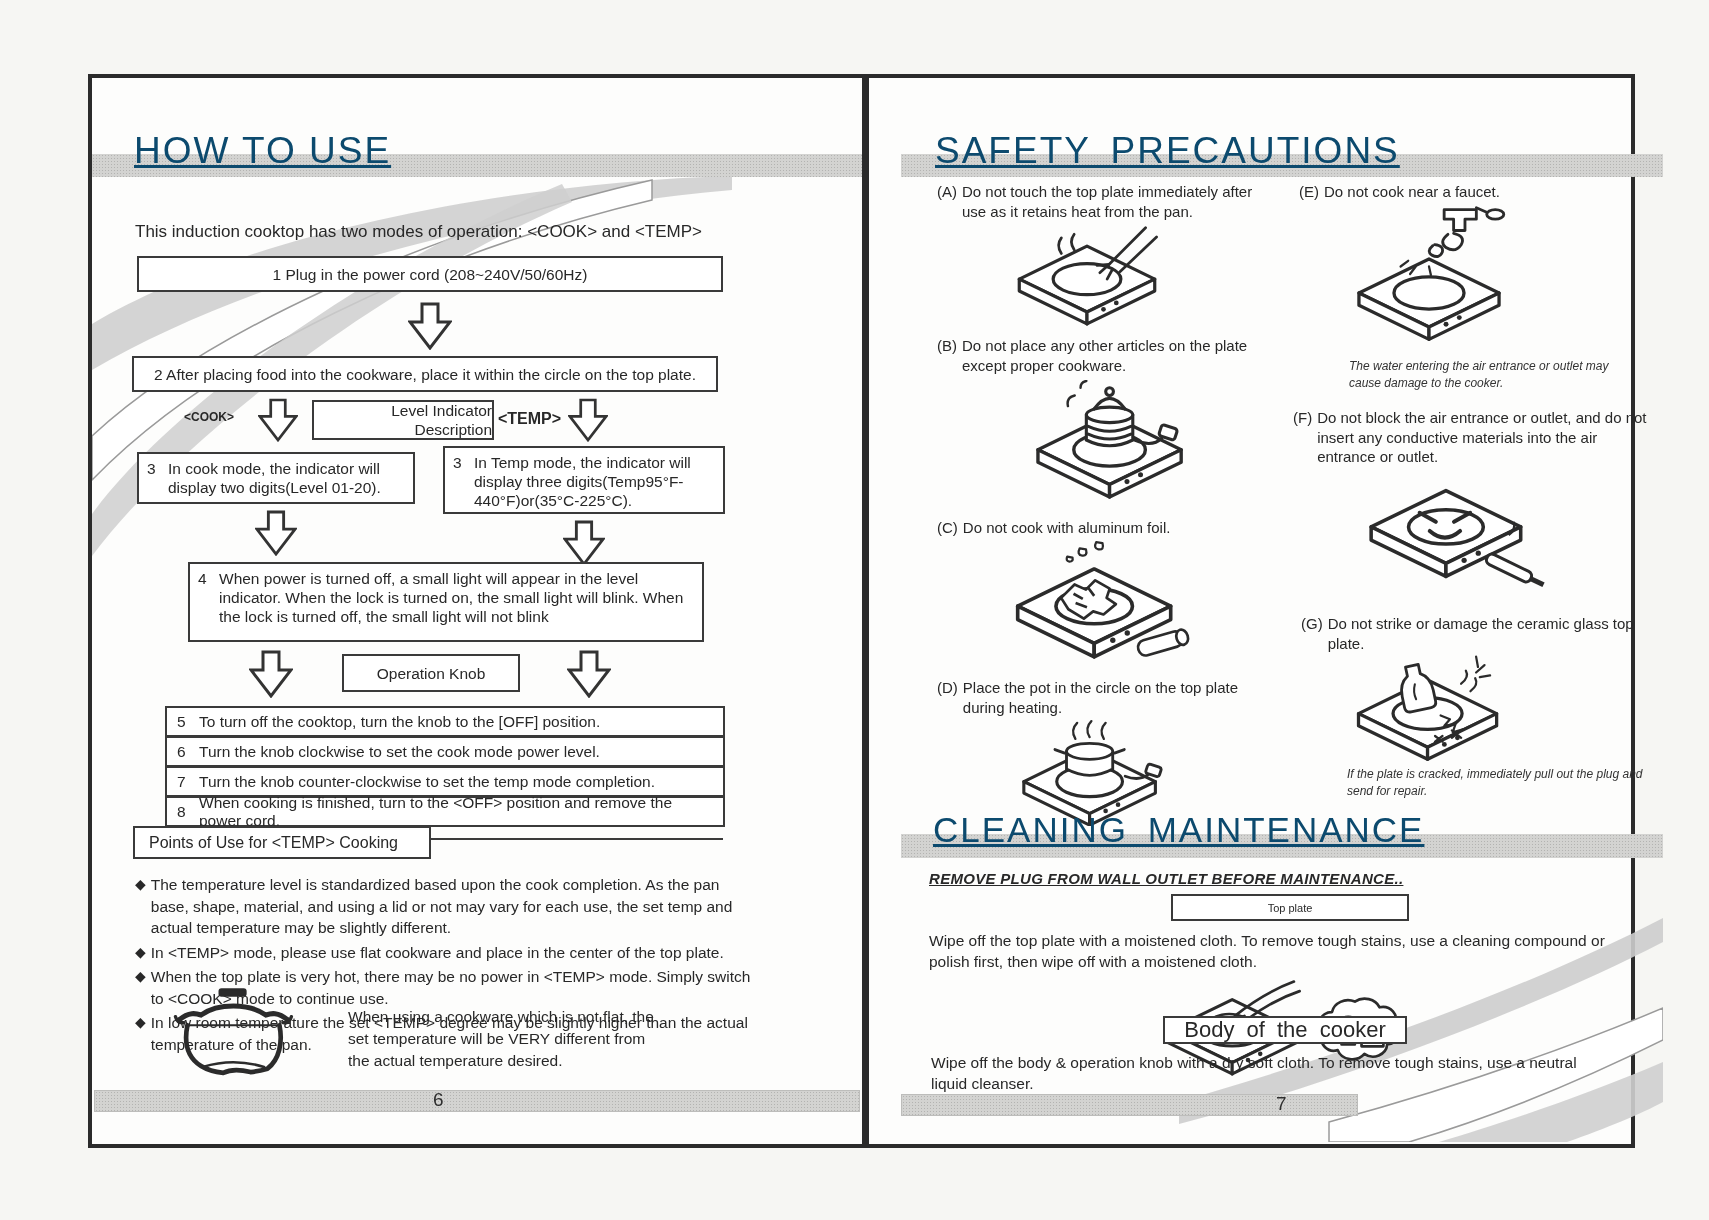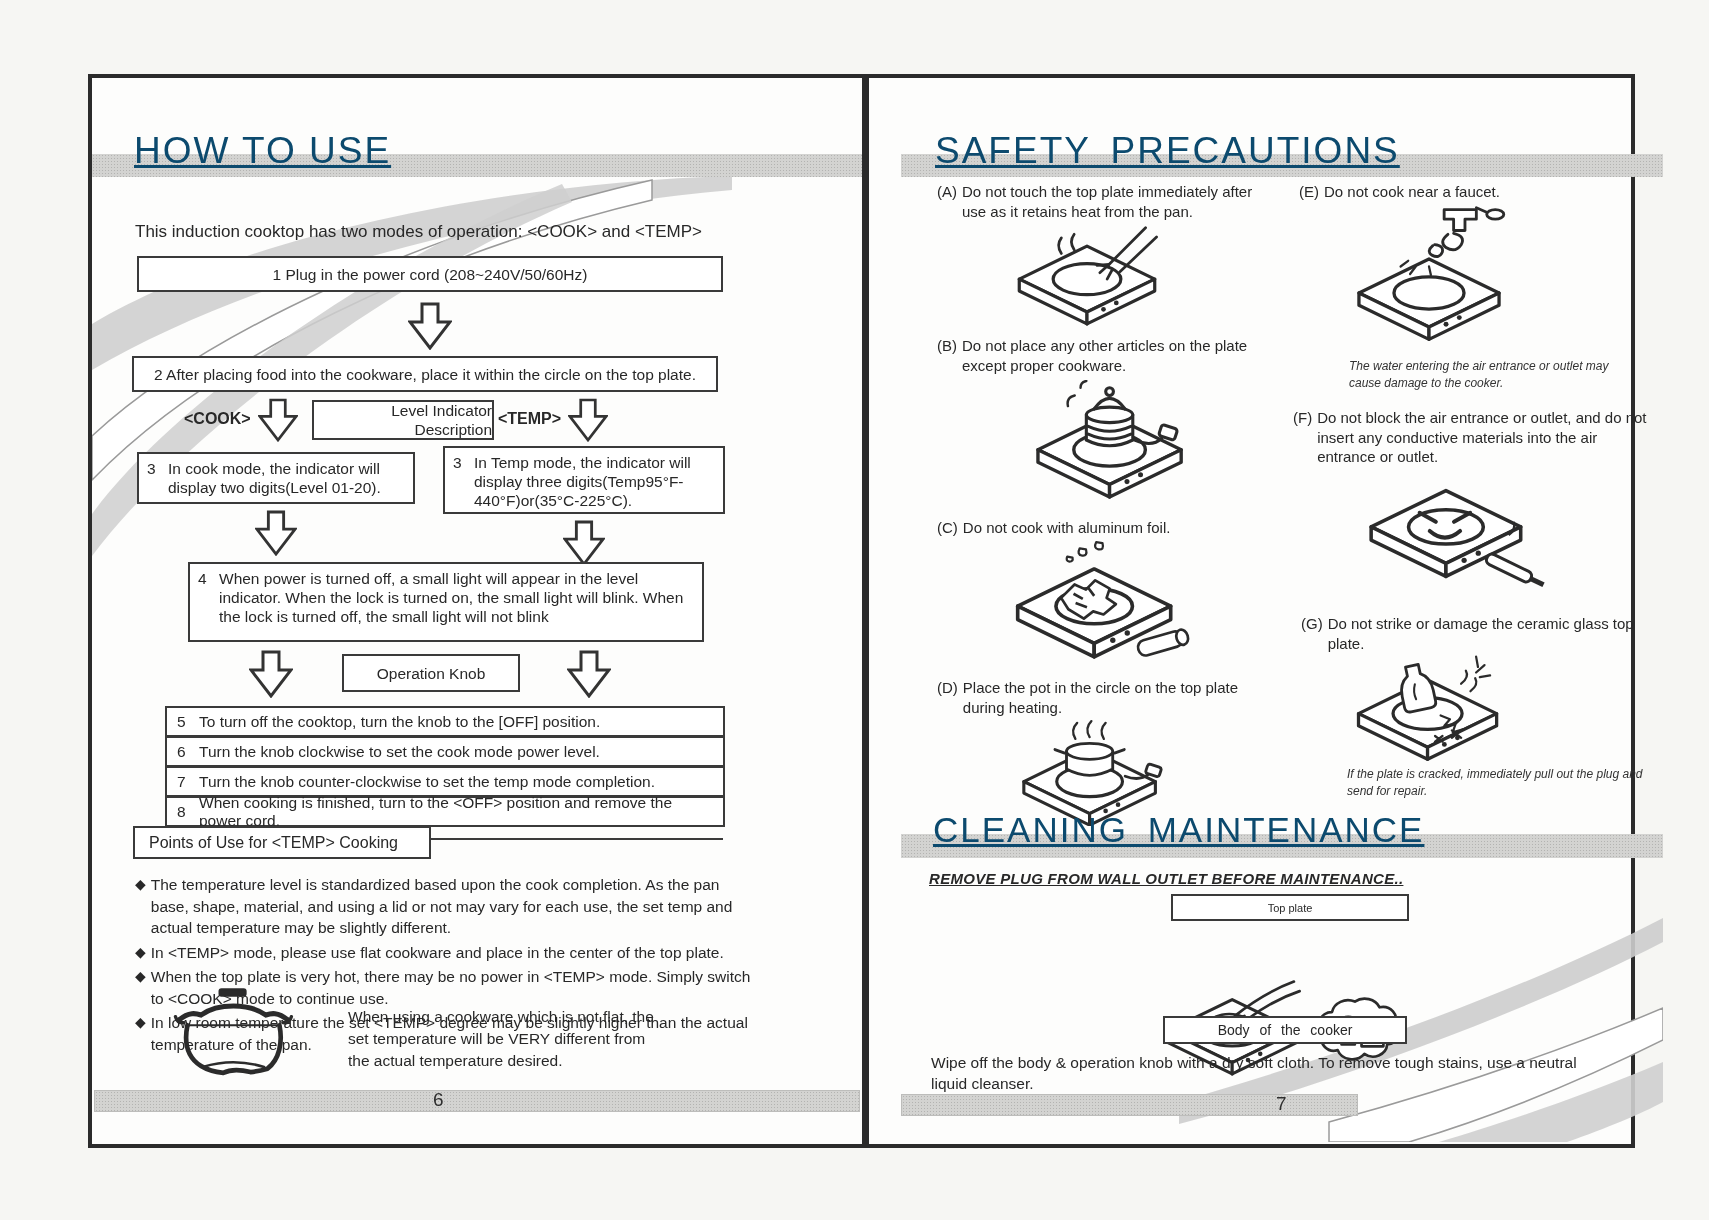--- a/index.html
+++ b/index.html
@@ -68,21 +68,21 @@
     <div class="plain fs15" style="left:43px;top:144px;font-size:17px">This induction cooktop has two modes of operation: &lt;COOK&gt; and &lt;TEMP&gt;</div>
 
     <div class="box ctr fs15" style="left:45px;top:178px;width:586px;height:36px">1  Plug in the power cord (208~240V/50/60Hz)</div>
 
     <svg class="arrow" style="left:316px;top:224px" width="44" height="48" viewBox="0 0 44 48">
         <use href="#blockArrow"></use>
       </svg>
 
     <div class="box ctr fs15" style="left:40px;top:278px;width:586px;height:36px">2  After placing food into the cookware, place  it within the circle on the top plate.</div>
 
-    <div class="plain" style="left:92px;top:332px;font-weight:bold;font-size:16px">&lt;COOK&gt;</div>
+    <div class="plain" style="left:92px;top:332px;font-weight:bold;font-size:12px">&lt;COOK&gt;</div>
     <svg class="arrow" style="left:166px;top:320px" width="40" height="44" viewBox="0 0 44 48">
         <use href="#blockArrow"></use>
       </svg>
     <div class="box ctr fs15" style="left:220px;top:322px;width:182px;height:40px">Level Indicator Description</div>
     <div class="plain" style="left:406px;top:332px;font-weight:bold;font-size:16px">&lt;TEMP&gt;</div>
     <svg class="arrow" style="left:476px;top:320px" width="40" height="44" viewBox="0 0 44 48">
         <use href="#blockArrow"></use>
       </svg>
 
     <div class="box fs15 numrow" style="left:45px;top:374px;width:278px;height:52px">
@@ -305,38 +305,39 @@
       <path d="M484,6 C360,70 200,130 40,178 L0,190 L0,212 L52,198 C220,148 380,84 484,30 Z" fill="#cdcdcd" opacity="0.9"></path>
       <path d="M484,96 C380,140 260,180 150,210 L150,230 L230,230 C330,200 420,160 484,128 Z" fill="#ffffff" stroke="#9a9a9a" stroke-width="1.5"></path>
       <path d="M484,150 C400,186 320,212 260,230 L388,230 C428,216 462,202 484,190 Z" fill="#cfcfcf" opacity="0.9"></path>
     </svg>
 
     <div class="banner" style="top:756px;height:24px"></div>
     <div class="pgtitle wsp" style="left:32px;top:732px;font-size:35px">CLEANING MAINTENANCE</div>
     <div class="warn" style="left:28px;top:792px">REMOVE PLUG FROM WALL OUTLET BEFORE MAINTENANCE..</div>
 
     <div class="box ctr" style="left:270px;top:816px;width:238px;height:27px;font-size:11px">Top plate</div>
+    <div class="plain fs15" style="left:28px;top:852px;width:716px;line-height:21px">Wipe off the top plate with a moistened cloth. To remove tough stains, use a cleaning compound or polish first, then wipe off with a moistened cloth.</div>
 
     <svg class="illus" style="left:252px;top:896px" width="280" height="118" viewBox="0 0 290 124">
       <use href="#cooktop" transform="translate(2,14) scale(0.92)"></use>
       <g fill="#fff" stroke="#2b2b2b" stroke-width="2.8" stroke-linecap="round" stroke-linejoin="round">
         <ellipse cx="78" cy="52" rx="20" ry="10"></ellipse>
         <path d="M66,50 q12,8 24,0" fill="none" stroke-width="2"></path>
         <path d="M146,8 q-32,12 -62,36" fill="none"></path>
           <path d="M152,18 q-30,10 -58,32" fill="none"></path>
         <path d="M94,44 l-8,4 m12,0 l-8,5" fill="none"></path>
         <circle cx="160" cy="58" r="2" fill="#2b2b2b"></circle>
         <path d="M176,64 a14,14 0 0 1 10,-24 a17,15 0 0 1 24,-11 a17,15 0 0 1 26,6 a14,13 0 0 1 16,18 a13,12 0 0 1 -8,21 a15,14 0 0 1 -24,10 a16,14 0 0 1 -28,-4 a13,12 0 0 1 -16,-16 z"></path>
         <rect x="196" y="48" width="14" height="26"></rect>
           <ellipse cx="203" cy="48" rx="7" ry="3"></ellipse>
         <path d="M224,46 h9 v6 q7,4 7,13 v11 h-23 v-11 q0,-9 7,-13 z"></path>
         <path d="M202,52 v18 M229,56 v14" fill="none" stroke-width="1.6"></path>
       </g>
     </svg>
 
-    <div class="box ctr" style="left:262px;top:938px;width:244px;height:28px;font-size:14px;word-spacing:6px">Body of the cooker</div>
+    <div class="box ctr" style="left:262px;top:938px;width:244px;height:28px;font-size:22px;word-spacing:6px">Body of the cooker</div>
     <div class="plain fs15" style="left:30px;top:974px;width:660px;line-height:21px">Wipe off the body &amp; operation knob with a dry soft cloth. To remove tough stains, use a neutral liquid cleanser.</div>
 
     <div class="pbar" style="left:0;top:1016px;width:455px">
       <span class="pnum" style="left:374px">7</span>
     </div>
   </div>
 </div>
 
 </body></html>

